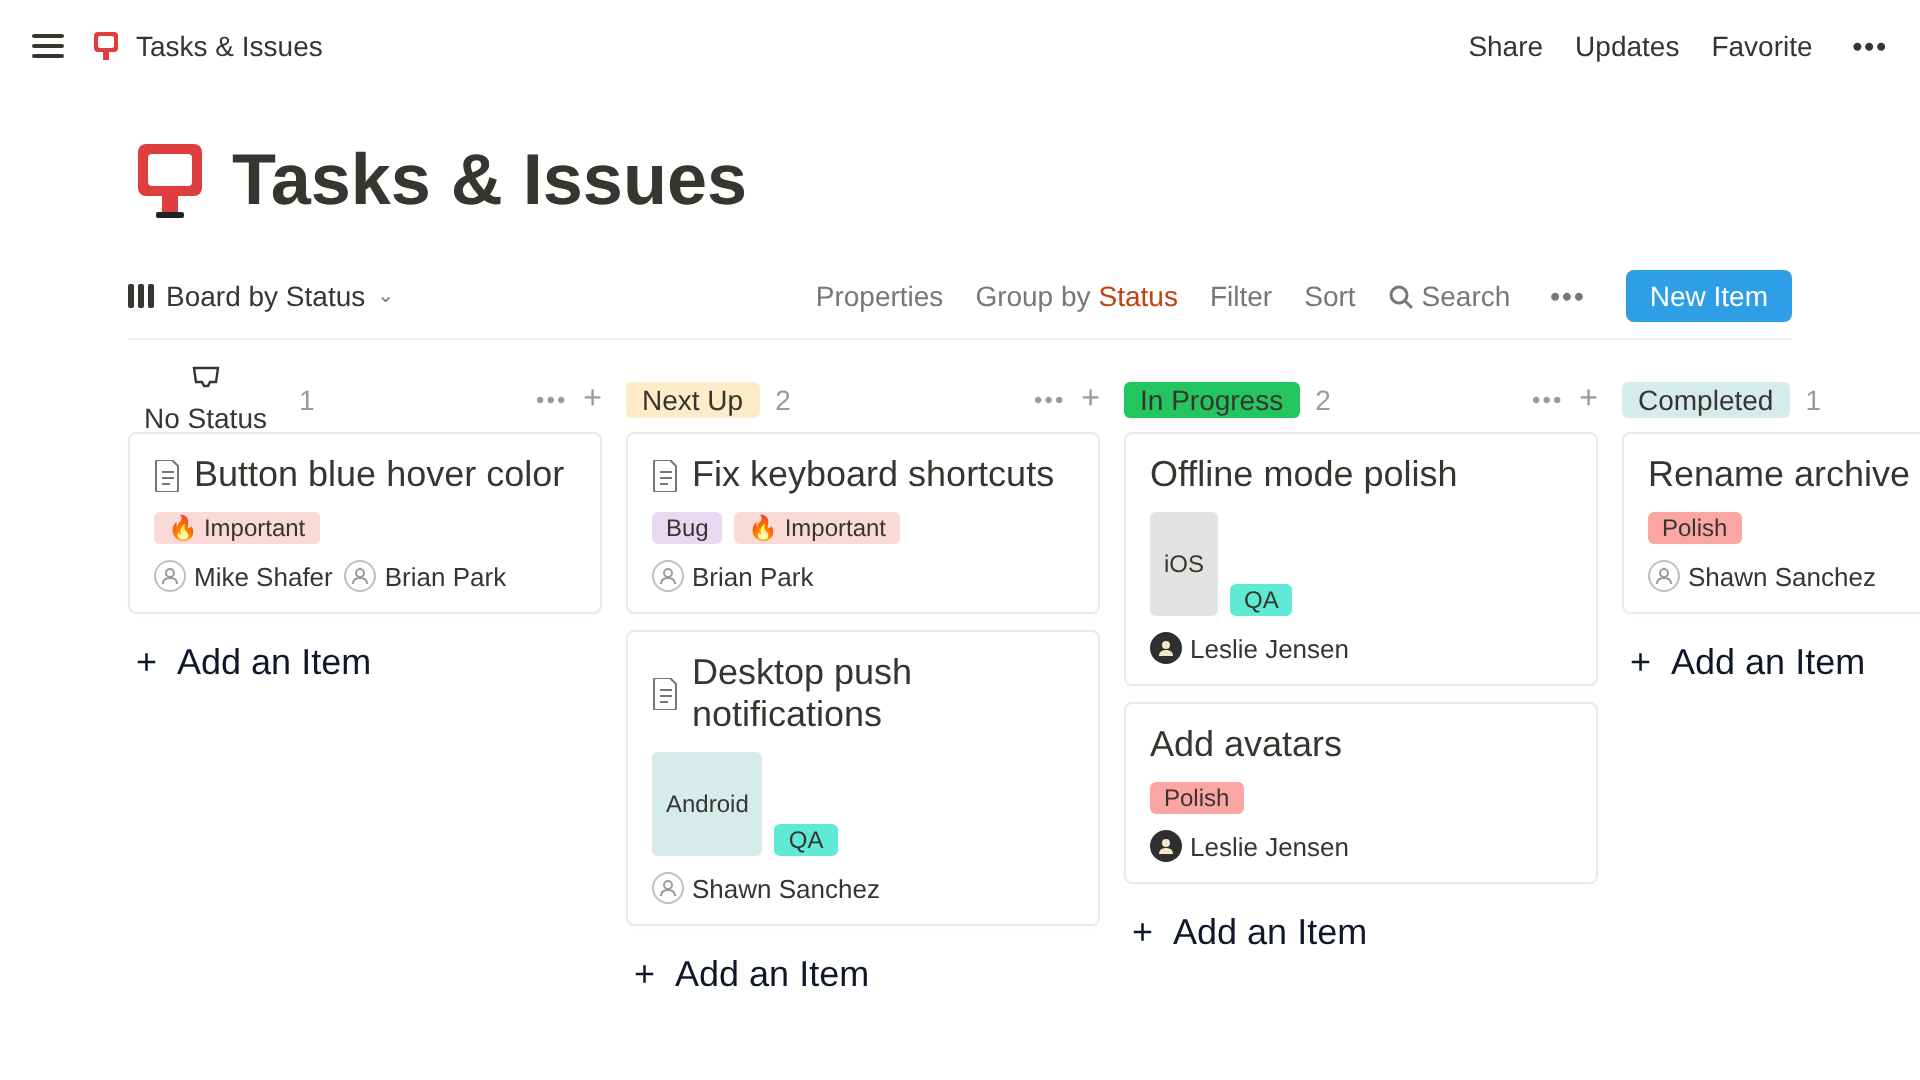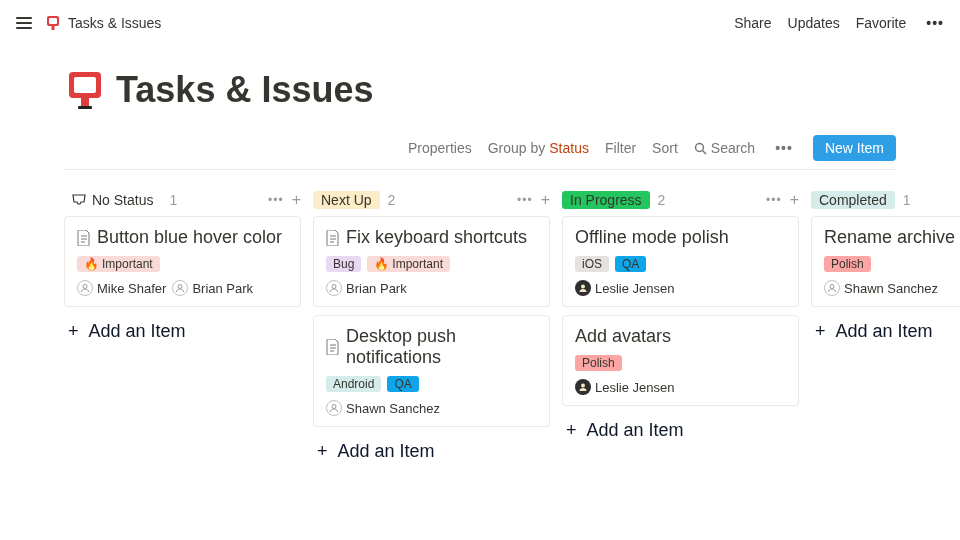--- a/index.html
+++ b/index.html
@@ -23,37 +23,37 @@
 .board-glyph { display: inline-flex; gap: 2px; }
 .board-glyph span { display: inline-block; width: 3px; height: 12px; background: #37352f; border-radius: 1px; }
 .view-controls { display: flex; align-items: center; gap: 16px; color: #787774; }
 .view-controls .ctrl { cursor: pointer; display: flex; align-items: center; gap: 4px; }
 .groupby-val { color: #c2410c; }
 .new-item-btn { background: #2e9fe6; color: #fff; padding: 5px 12px; border-radius: 4px; font-weight: 500; cursor: pointer; }
 .board { display: flex; gap: 12px; margin-top: 14px; padding-left: 0; }
 .col { width: 237px; flex-shrink: 0; }
 .col-header { display: flex; align-items: center; gap: 8px; height: 32px; }
 .col-name { font-size: 14px; padding: 1px 8px; border-radius: 3px; }
-.col-name.nostatus { color: #37352f; display: flex; align-items: center; gap: 6px; }
+.col-name.nostatus { color: #37352f; display: flex; align-items: center; gap: 6px; flex-direction: column; }
 .col-name.nextup { background: #fdecc8; }
 .col-name.inprogress { background: #22c55e; }
 .col-name.completed { background: #d6ecea; }
 .col-count { color: #9b9a97; font-size: 14px; }
 .col-actions { margin-left: auto; display: flex; align-items: center; gap: 8px; color: #9b9a97; }
 .col-dots { cursor: pointer; letter-spacing: 1px; font-size: 12px; }
 .col-plus { cursor: pointer; font-size: 16px; }
 .card { border: 1px solid #e9e9e7; border-radius: 4px; background: #fff; padding: 10px 12px; margin-bottom: 8px; cursor: pointer; box-shadow: 0 1px 2px rgba(0,0,0,0.02); }
 .card-title { display: flex; align-items: center; gap: 6px; font-size: 18px; margin-bottom: 8px; }
 .doc-ico { width: 14px; height: 16px; flex-shrink: 0; }
 .tags { display: flex; gap: 6px; flex-wrap: wrap; margin-bottom: 8px; }
 .tag { font-size: 12px; padding: 1px 7px; border-radius: 3px; display: inline-flex; align-items: center; gap: 3px; }
 .tag.important { background: #fadad6; }
 .tag.bug { background: #e8d8f2; }
 .tag.android { background: #d6ecea; }
-.tag.qa { background: #0ea5e9; }
+.tag.qa { background: #5eead4; margin-top: 36px; }
 .tag.ios { background: #e3e2e0; }
 .tag.polish { background: #fca5a5; }
 .assignees { display: flex; align-items: center; gap: 6px; font-size: 13px; color: #37352f; }
 .assignee { display: inline-flex; align-items: center; gap: 4px; }
 .avatar { width: 16px; height: 16px; border-radius: 50%; display: inline-flex; align-items: center; justify-content: center; flex-shrink: 0; }
 .avatar.blank { border: 1px solid #c0bfbc; background: #fff; }
 .avatar.dark { background: #2f2f2f; }
 .avatar svg { display: block; }
 .add-item { color: #0f172a; font-size: 18px; padding: 6px 4px; cursor: pointer; }
 .inbox-ico { width: 14px; height: 12px; }
@@ -97,20 +97,29 @@
           <rect x="5" y="3" width="32" height="26" rx="4" fill="#e03e3e"></rect>
           <rect x="10" y="8" width="22" height="16" rx="2" fill="#fff"></rect>
           <rect x="17" y="29" width="8" height="10" fill="#e03e3e"></rect>
           <rect x="14" y="37" width="14" height="3" rx="1" fill="#222"></rect>
         </svg>
     </span>
     <h1 class="page-title">Tasks &amp; Issues</h1>
   </div>
 
   <div class="view-row">
+    <div class="view-selector">
+      <span class="board-glyph">
+          <span></span>
+          <span></span>
+          <span></span>
+        </span>
+      <span>Board by Status</span>
+      <span class="chev">⌄</span>
+    </div>
     <div class="flex-spacer"></div>
     <div class="view-controls">
       <span class="ctrl">Properties</span>
       <span class="ctrl">
         <span>Group by</span>
         <span class="groupby-val">Status</span>
       </span>
       <span class="ctrl">Filter</span>
       <span class="ctrl">Sort</span>
       <span class="ctrl">

